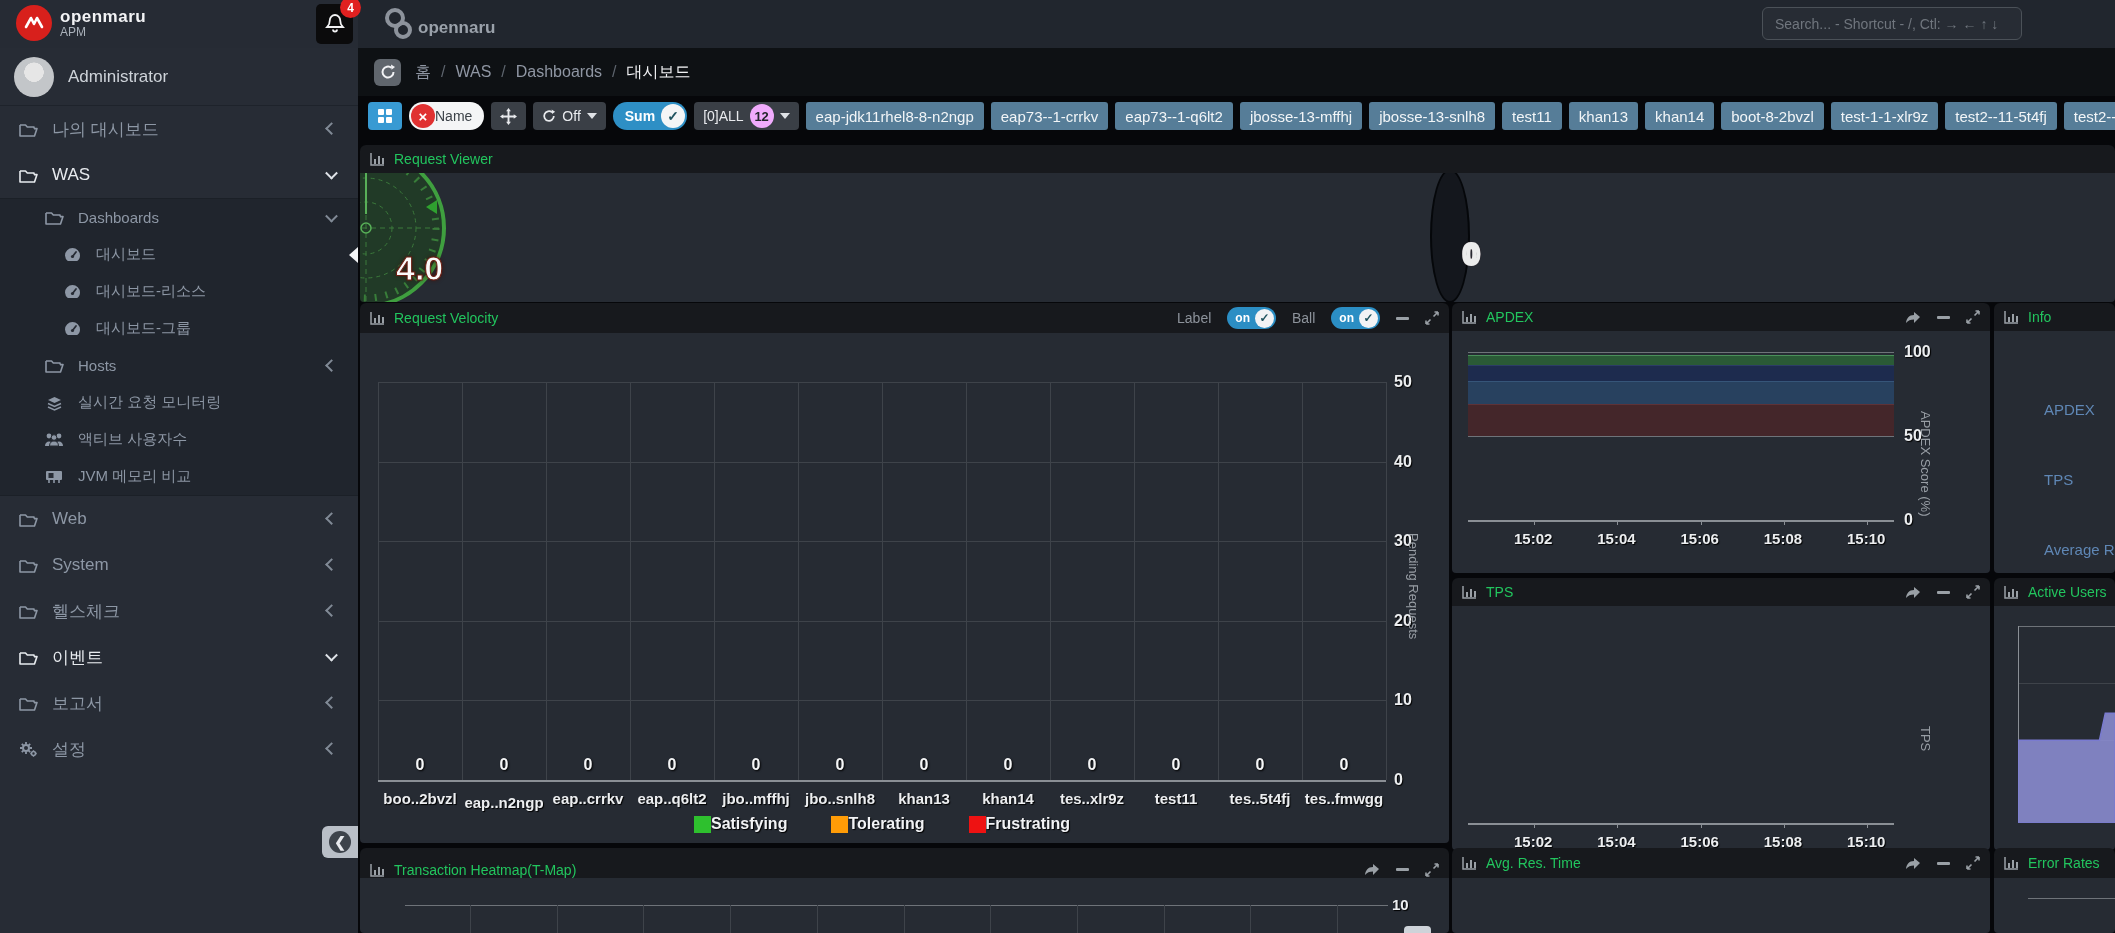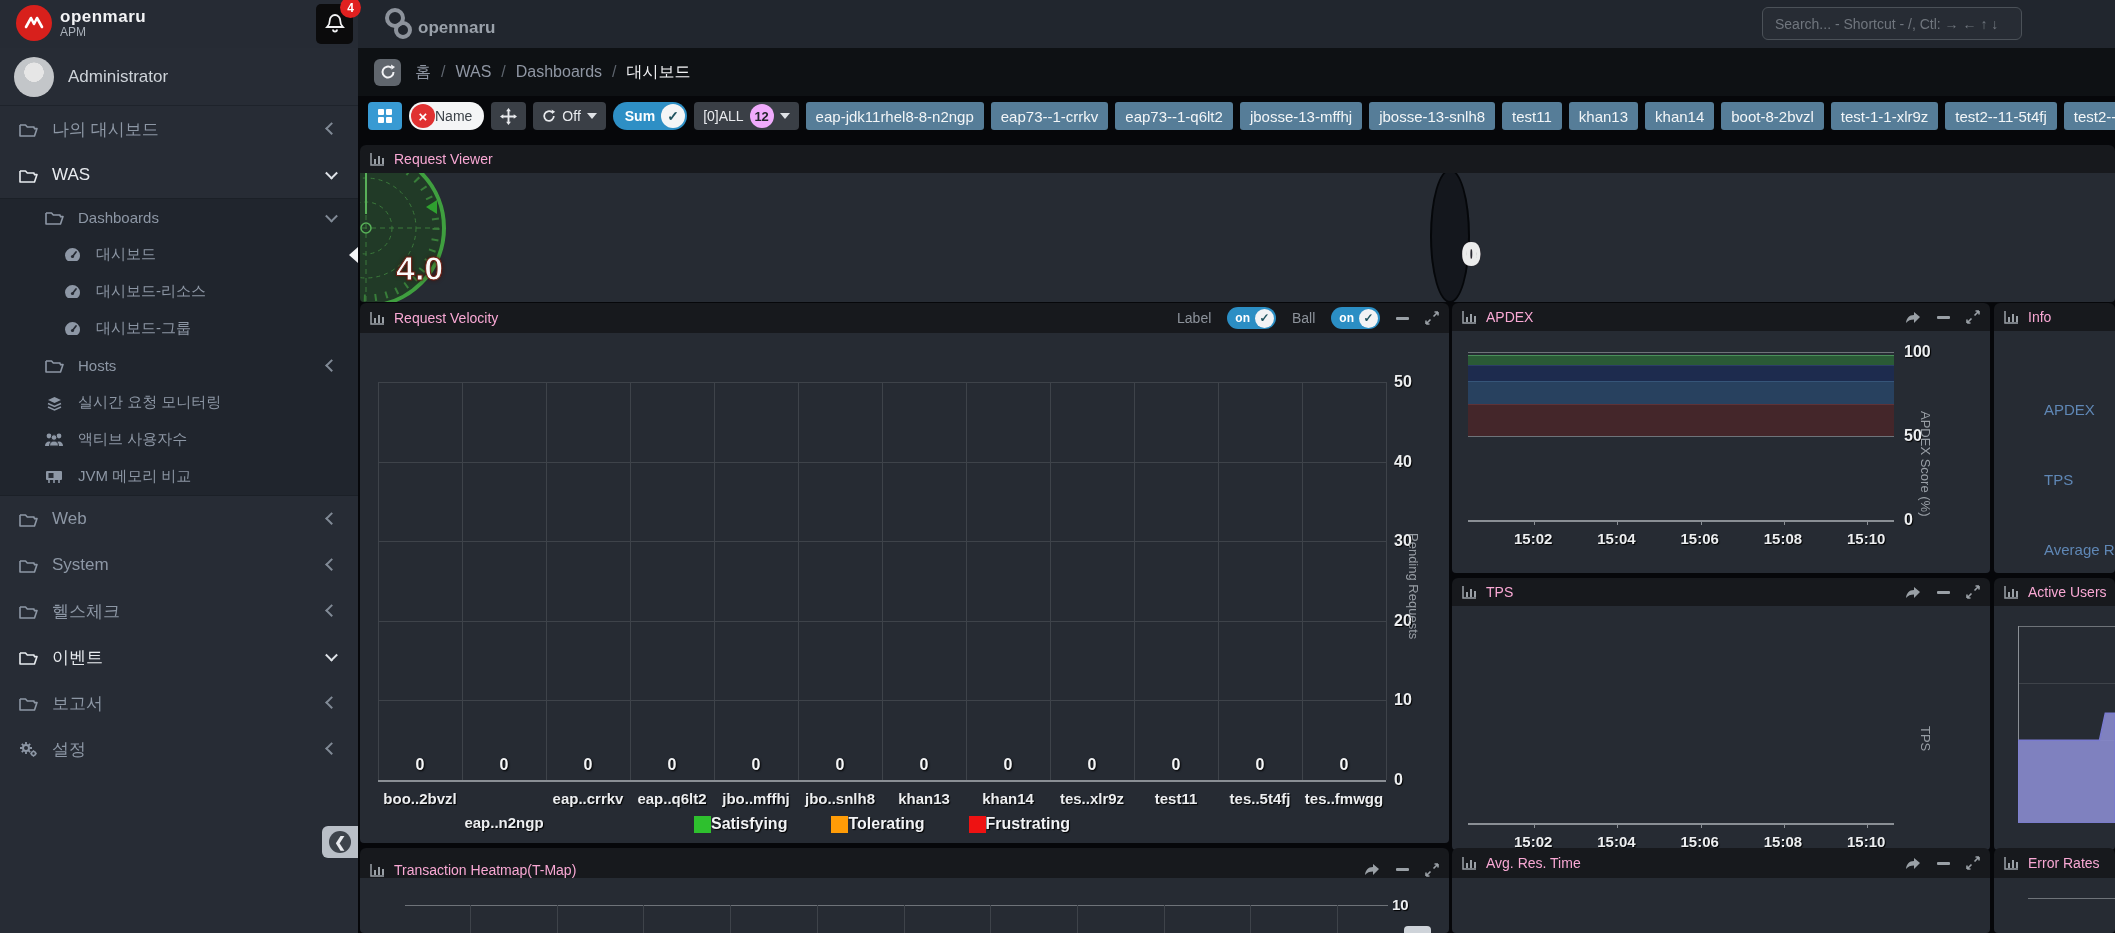--- a/index.html
+++ b/index.html
@@ -61,21 +61,21 @@
   .pill.blue { background:#2e8fc5; color:#fff; font-weight:bold; font-size:14px; padding:0 2px 0 12px; gap:6px; }
   .okcircle { width:24px; height:24px; border-radius:50%; background:#f4f5f6; color:#20535f; font-weight:bold; font-size:14px; display:flex; align-items:center; justify-content:center; }
   .badge12 { min-width:24px; height:24px; border-radius:12px; background:#f0abfc; color:#23272c; font-weight:bold; font-size:13px; display:flex; align-items:center; justify-content:center; padding:0 3px; }
   .caret { width:0; height:0; border-left:5px solid transparent; border-right:5px solid transparent; border-top:6px solid #dfe2e6; }
   .tagwrap { display:inline-flex; gap:7px; flex:0 0 auto; }
   .tag { height:28px; display:inline-flex; align-items:center; background:#567d98; color:#f2f5f7; font-size:15px; border-radius:3px; padding:0 10px; cursor:pointer; flex:0 0 auto; }
 
   
   .panel { position:absolute; }
   .panel-h { position:absolute; left:0; top:0; right:0; height:28px; background:#17191d; border-radius:6px 6px 0 0; display:flex; align-items:center; gap:9px; padding:0 10px; }
-  .panel-h .ptitle { color:#f9a8d4; font-size:14px; white-space:nowrap; }
+  .panel-h .ptitle { color:#22c55e; font-size:14px; white-space:nowrap; }
   .panel-b { position:absolute; left:0; top:28px; right:0; bottom:0; background:#262b33; border-radius:0 0 4px 4px; overflow:hidden; }
   .ph-actions { margin-left:auto; display:flex; align-items:center; gap:16px; }
   .icobtn { display:flex; align-items:center; justify-content:center; cursor:pointer; }
   .minus { width:13px; height:3px; background:#9aa0a6; border-radius:1px; }
 
   .toggle { display:inline-flex; align-items:center; background:#2b8ec4; border-radius:12px; height:22px; padding:0 2px 0 8px; gap:5px; cursor:pointer; }
   .toggle .on { color:#fff; font-size:12px; font-weight:bold; }
   .toggle .knob { width:19px; height:19px; border-radius:50%; background:#f2f3f5; color:#20535f; font-size:12px; font-weight:bold; display:flex; align-items:center; justify-content:center; }
   .toglabel { color:#8d939b; font-size:14px; }
 
@@ -470,21 +470,21 @@
           <div class="ticklbl" style="left: 1034px; top: 438px; font-size: 16px;">0</div>
           <div class="ticklbl" style="left: 1034px; top: 358.4px; font-size: 16px;">10</div>
           <div class="ticklbl" style="left: 1034px; top: 278.8px; font-size: 16px;">20</div>
           <div class="ticklbl" style="left: 1034px; top: 199.2px; font-size: 16px;">30</div>
           <div class="ticklbl" style="left: 1034px; top: 119.6px; font-size: 16px;">40</div>
           <div class="ticklbl" style="left: 1034px; top: 40px; font-size: 16px;">50</div>
         </div>
       <div class="axname" style="left:1046px;top:200px;">Pending Requests</div>
       <div>
           <div class="catlbl" style="left: 60px; top: 457px;">boo..2bvzl</div>
-          <div class="catlbl" style="left: 144px; top: 481px;">eap..n2ngp</div>
+          <div class="catlbl" style="left: 144px; top: 461px;">eap..n2ngp</div>
           <div class="catlbl" style="left: 228px; top: 457px;">eap..crrkv</div>
           <div class="catlbl" style="left: 312px; top: 457px;">eap..q6lt2</div>
           <div class="catlbl" style="left: 396px; top: 457px;">jbo..mffhj</div>
           <div class="catlbl" style="left: 480px; top: 457px;">jbo..snlh8</div>
           <div class="catlbl" style="left: 564px; top: 457px;">khan13</div>
           <div class="catlbl" style="left: 648px; top: 457px;">khan14</div>
           <div class="catlbl" style="left: 732px; top: 457px;">tes..xlr9z</div>
           <div class="catlbl" style="left: 816px; top: 457px;">test11</div>
           <div class="catlbl" style="left: 900px; top: 457px;">tes..5t4fj</div>
           <div class="catlbl" style="left: 984px; top: 457px;">tes..fmwgg</div>

